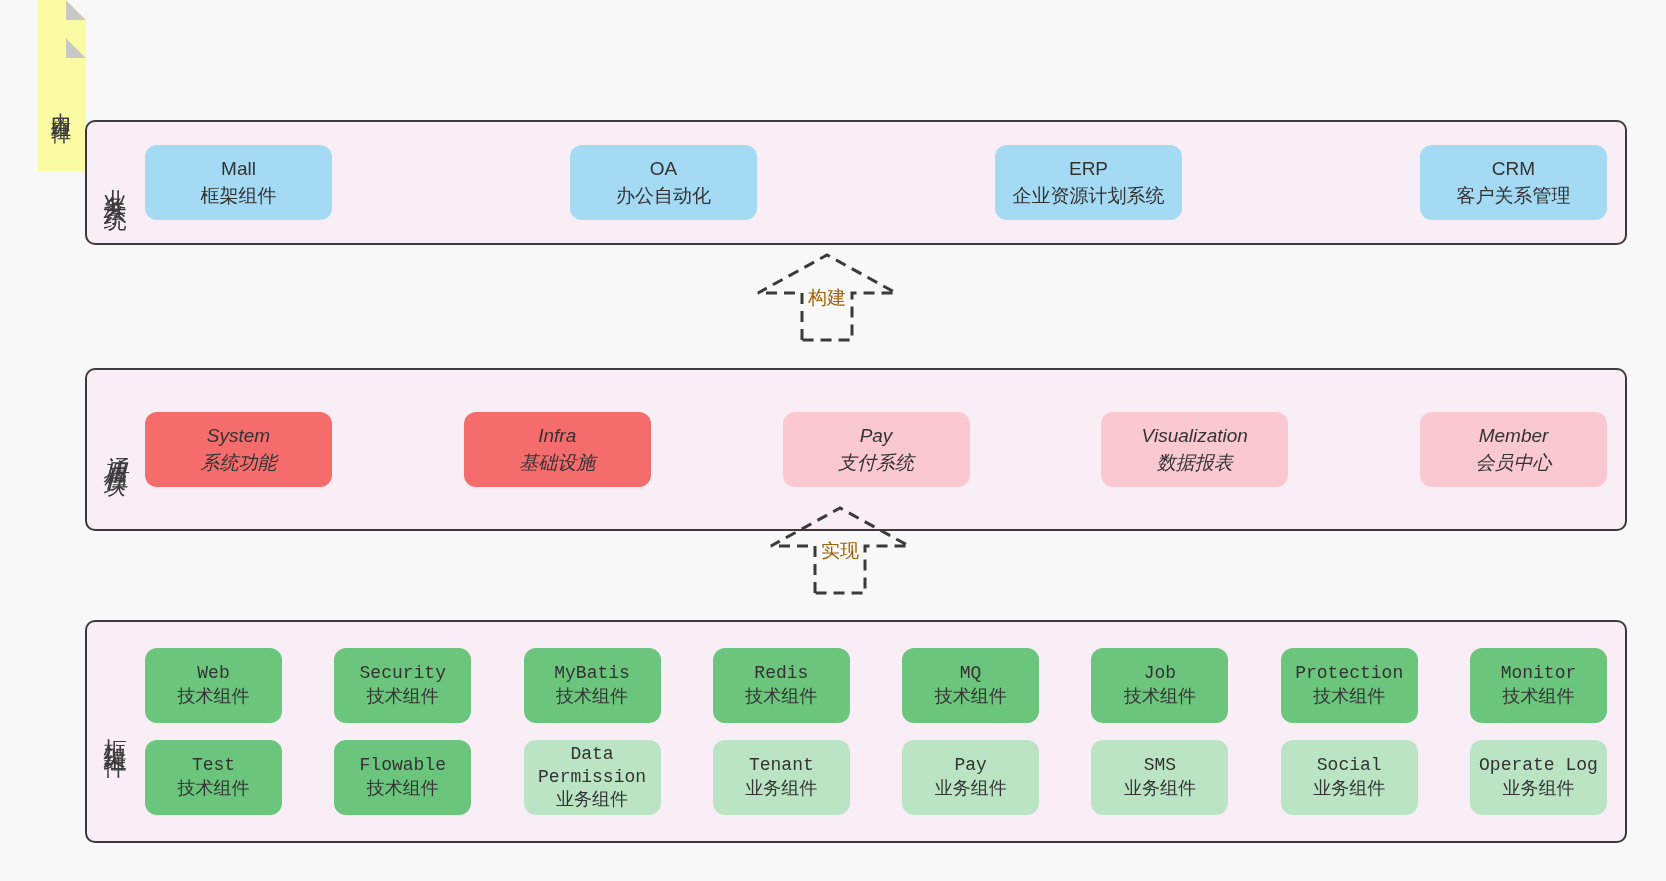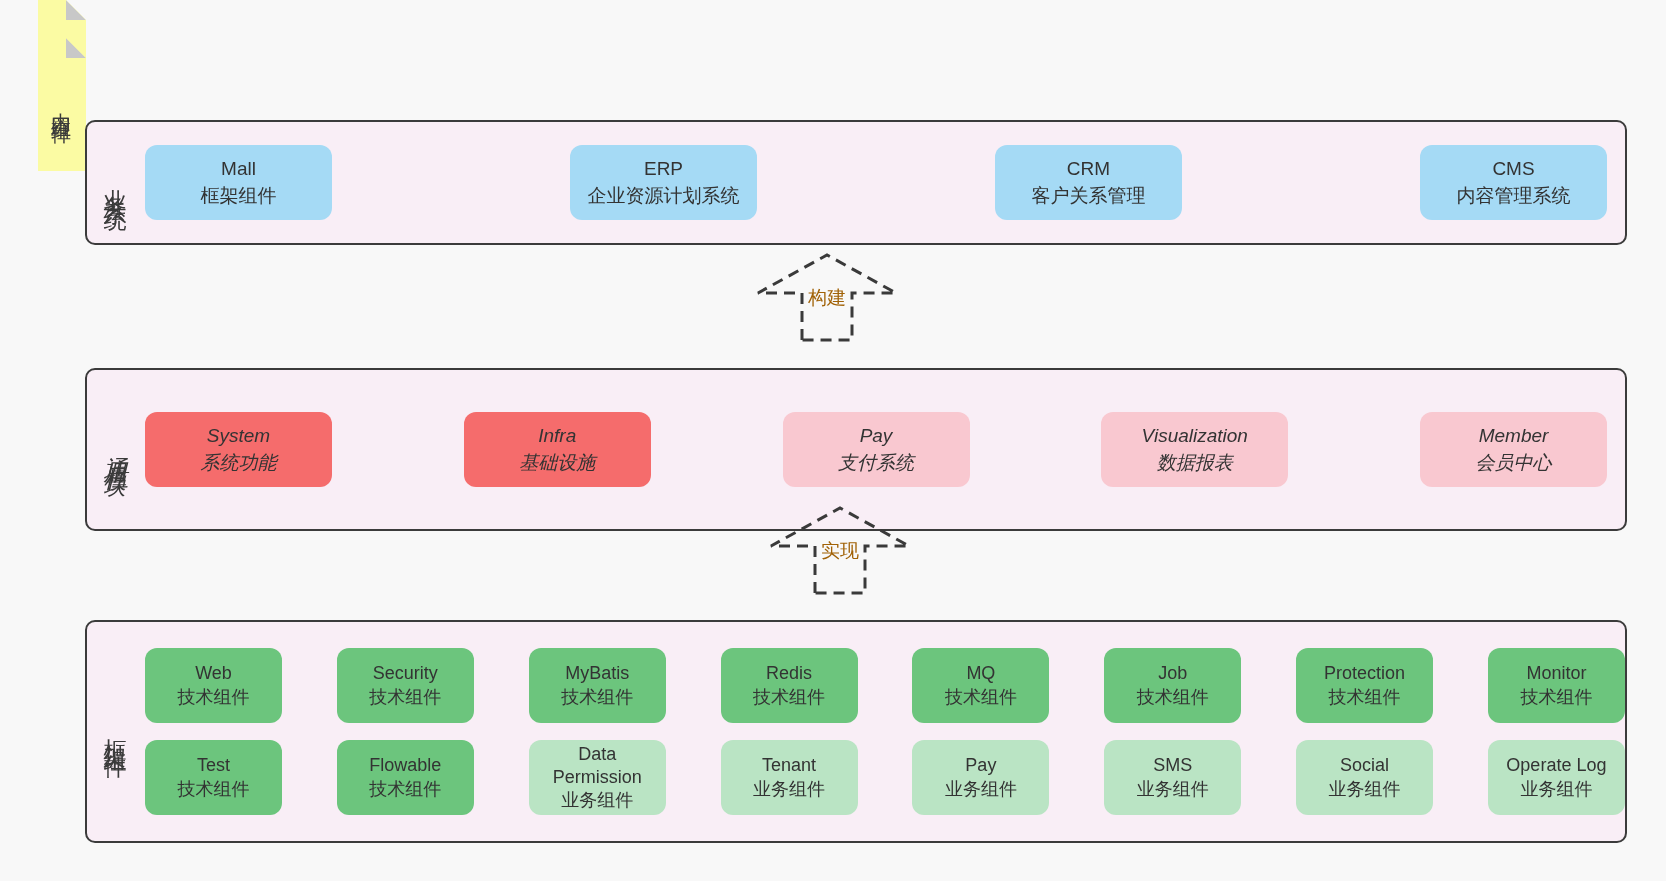--- a/index.html
+++ b/index.html
@@ -28,21 +28,21 @@
     flex:0 0 58px;display:flex;align-items:center;justify-content:center;
     writing-mode:vertical-rl;text-orientation:upright;
     font-size:23px;letter-spacing:6px;color:#3a3a3a;
   }
   .boxes{
     flex:1;display:flex;align-items:center;justify-content:space-between;
     padding-right:18px;
   }
   .boxes-col{
     flex:1;display:flex;flex-direction:column;justify-content:center;
-    gap:17px;
+    gap:17px;padding-right:18px;font-family:Liberation Mono, monospace;
   }
   .row8{display:flex;justify-content:space-between;}
 
   
   .box{
     box-sizing:border-box;border-radius:12px;
     display:flex;flex-direction:column;align-items:center;justify-content:center;
     text-align:center;color:#333;padding:4px 8px;
   }
   .w6{width:187px;height:75px;font-size:19px;line-height:1.42;}
@@ -88,30 +88,30 @@
   <div class="wrap">
 
     <div class="panel panel-a">
       <div class="side-label">业务系统</div>
       <div class="boxes">
         <div class="box w6 blue">
           <div>Mall</div>
           <div>框架组件</div>
         </div>
         <div class="box w6 blue">
+          <div>OA</div>
+          <div>办公自动化</div>
+        </div>
+        <div class="box w6 blue">
           <div>ERP</div>
           <div>企业资源计划系统</div>
         </div>
         <div class="box w6 blue">
           <div>CRM</div>
           <div>客户关系管理</div>
-        </div>
-        <div class="box w6 blue">
-          <div>CMS</div>
-          <div>内容管理系统</div>
         </div>
       </div>
     </div>
 
     <div class="arrow arrow-1">
       <svg viewBox="0 0 140 90">
         <path d="M45,88 L45,41 L1,41 L70,3 L139,41 L95,41 L95,88 Z" fill="none" stroke="#3a3a3a" stroke-width="3" stroke-dasharray="11 7"></path>
       </svg>
       <div class="arrow-label">构建</div>
     </div>

